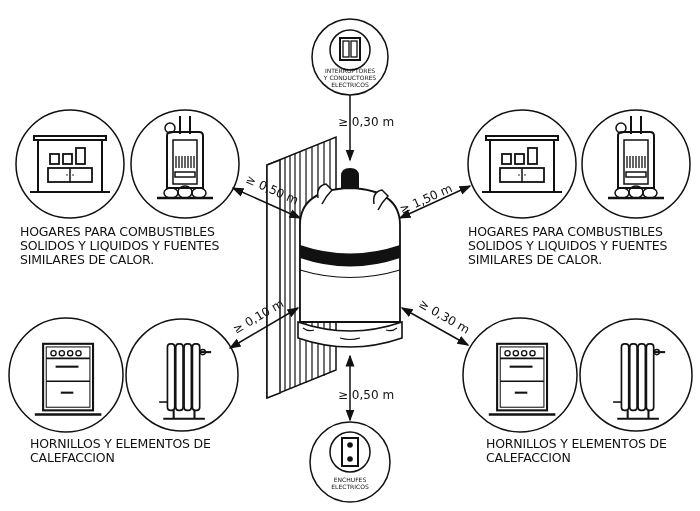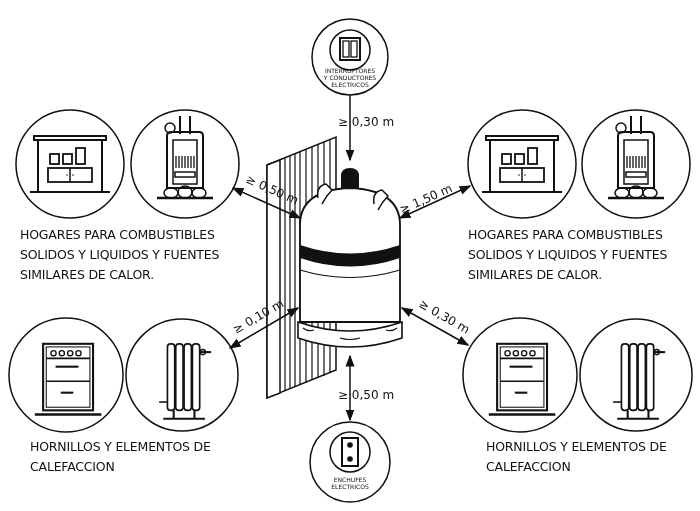--- a/index.html
+++ b/index.html
@@ -1,18 +1,18 @@
 <!DOCTYPE html>
 <html><head>
 <meta charset="utf-8">
 <style>
   html, body { margin:0; padding:0; background:#fff; }
   body { width:700px; height:511px; position:relative; overflow:hidden; font-family:"DejaVu Sans", sans-serif; color:#111; }
   svg#diagram { position:absolute; left:0; top:0; }
-  .lbl { position:absolute; font-size:12.5px; line-height:20px; letter-spacing:-0.2px; color:#111; white-space:pre-line; }
+  .lbl { position:absolute; font-size:12.5px; line-height:14px; letter-spacing:-0.2px; color:#111; white-space:pre-line; }
   .small { position:absolute; font-size:6px; line-height:7px; text-align:center; color:#111; white-space:pre-line; }
   .dist { font-family:"DejaVu Sans", sans-serif; font-size:12px; fill:#111; }
 </style>
 </head>
 <body>
 
 <svg id="diagram" width="700" height="511" viewBox="0 0 700 511">
   <defs>
     <marker id="arr" markerWidth="8" markerHeight="8" refX="7" refY="4" orient="auto-start-reverse">
       <path d="M0,1 L8,4 L0,7 Z" fill="#111"></path>

